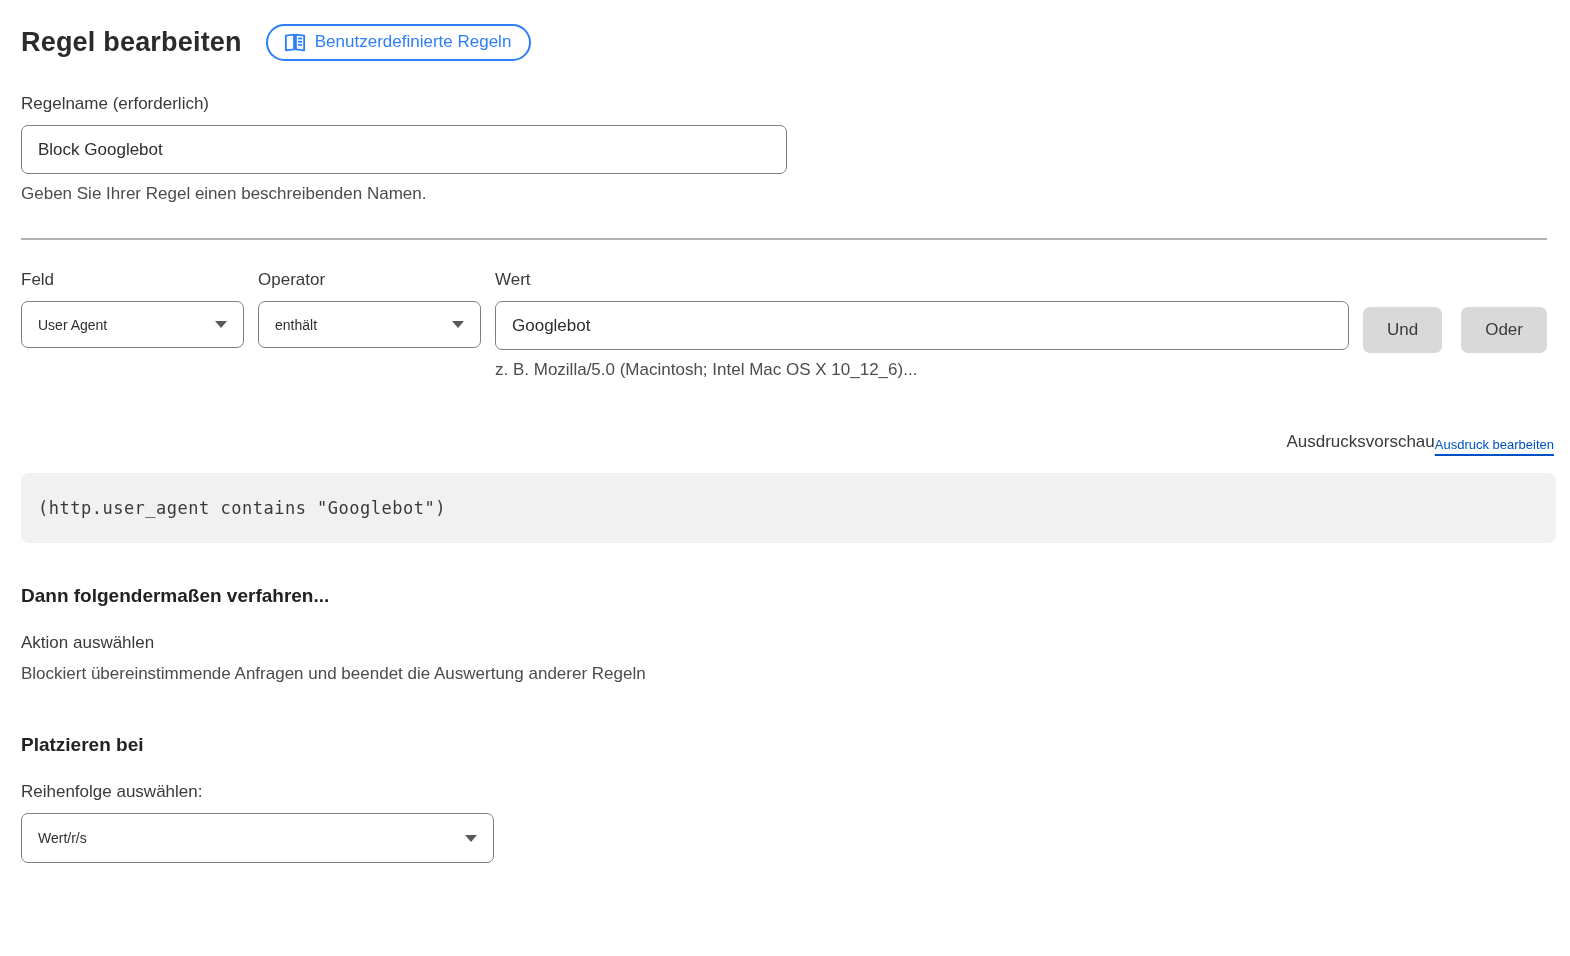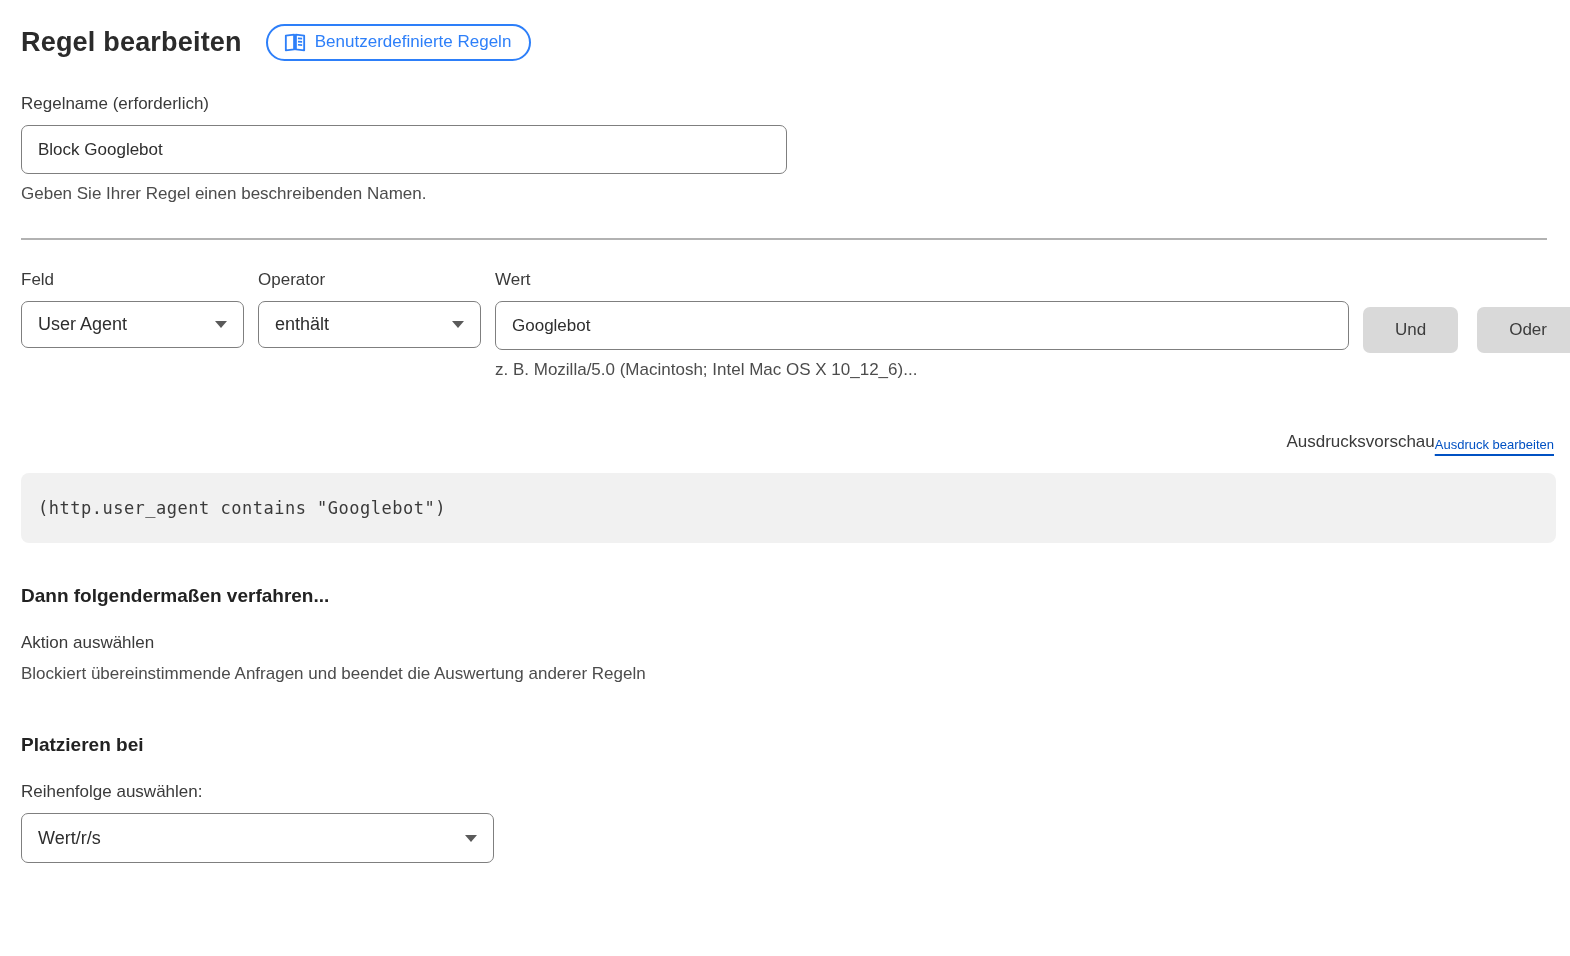--- a/index.html
+++ b/index.html
@@ -70,21 +70,21 @@
   }
   .select-box {
     height: 47px;
     border: 1px solid #7f7f7f;
     border-radius: 7px;
     background: #fff;
     display: flex;
     align-items: center;
     justify-content: space-between;
     padding: 0 16px;
-    font-size: 18px;
+    font-size: 14px;
     color: #2e2e2e;
     cursor: pointer;
   }
   .caret {
     width: 0; height: 0;
     border-left: 6px solid transparent;
     border-right: 6px solid transparent;
     border-top: 7px solid #5a5a5a;
     margin-left: 12px;
     flex: 0 0 auto;
@@ -118,21 +118,21 @@
     gap: 19px;
     margin-top: 37px;
   }
   .conj-btn {
     background: #d9d9d9;
     color: #3c3c3c;
     border: none;
     border-radius: 7px;
     font-size: 17px;
     font-family: "Liberation Sans", sans-serif;
-    padding: 0 32px;
+    padding: 0 24px;
     height: 46px;
     cursor: pointer;
   }
 
   
   .expression-section { margin-top: 52px; }
   .expression-header {
     display: flex;
     align-items: flex-end;
     justify-content: flex-end;

